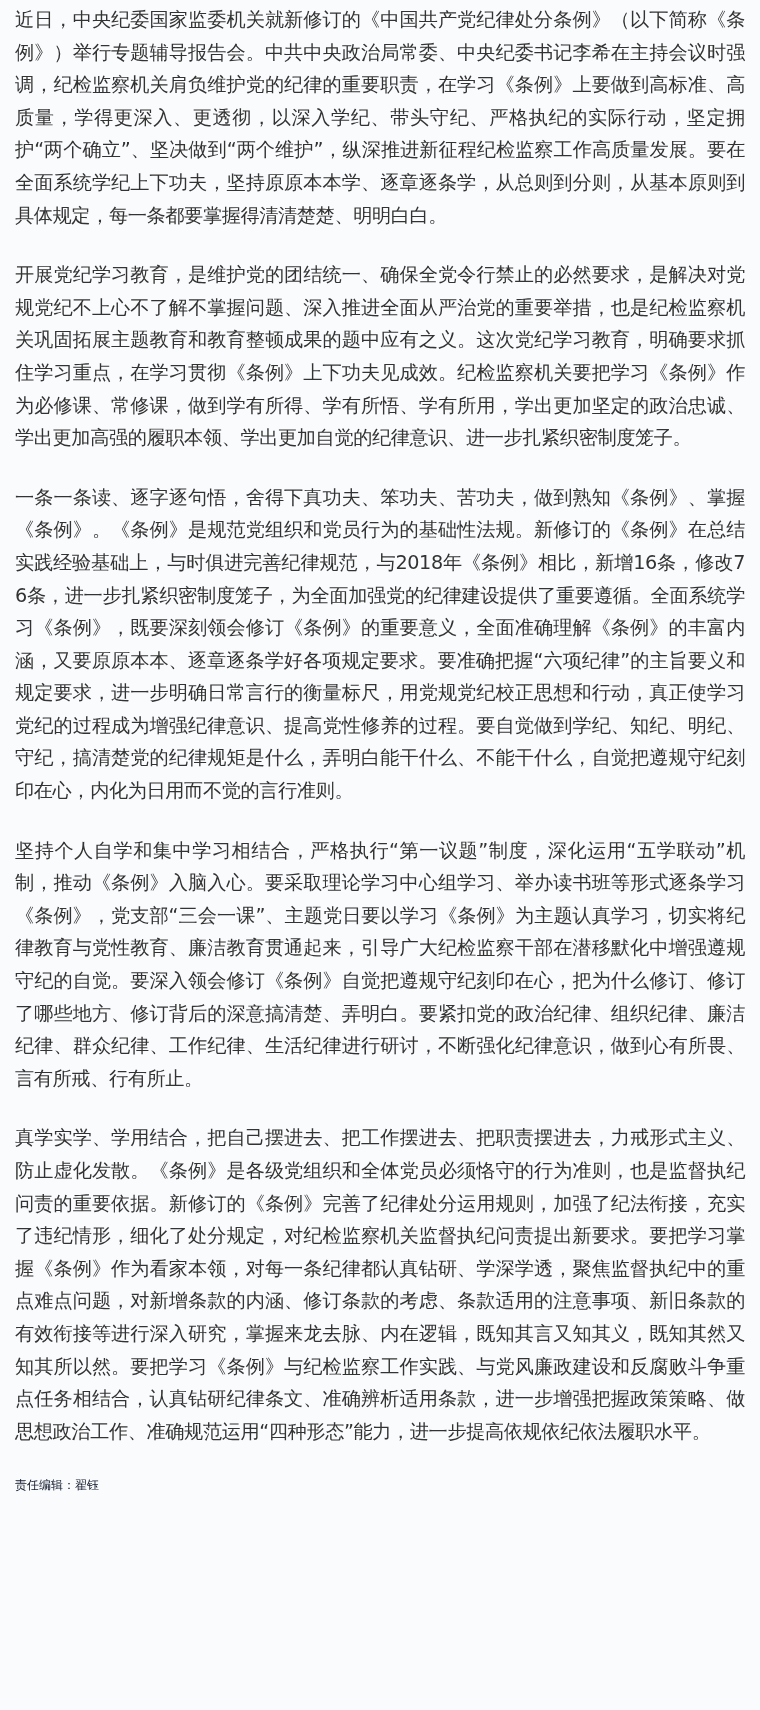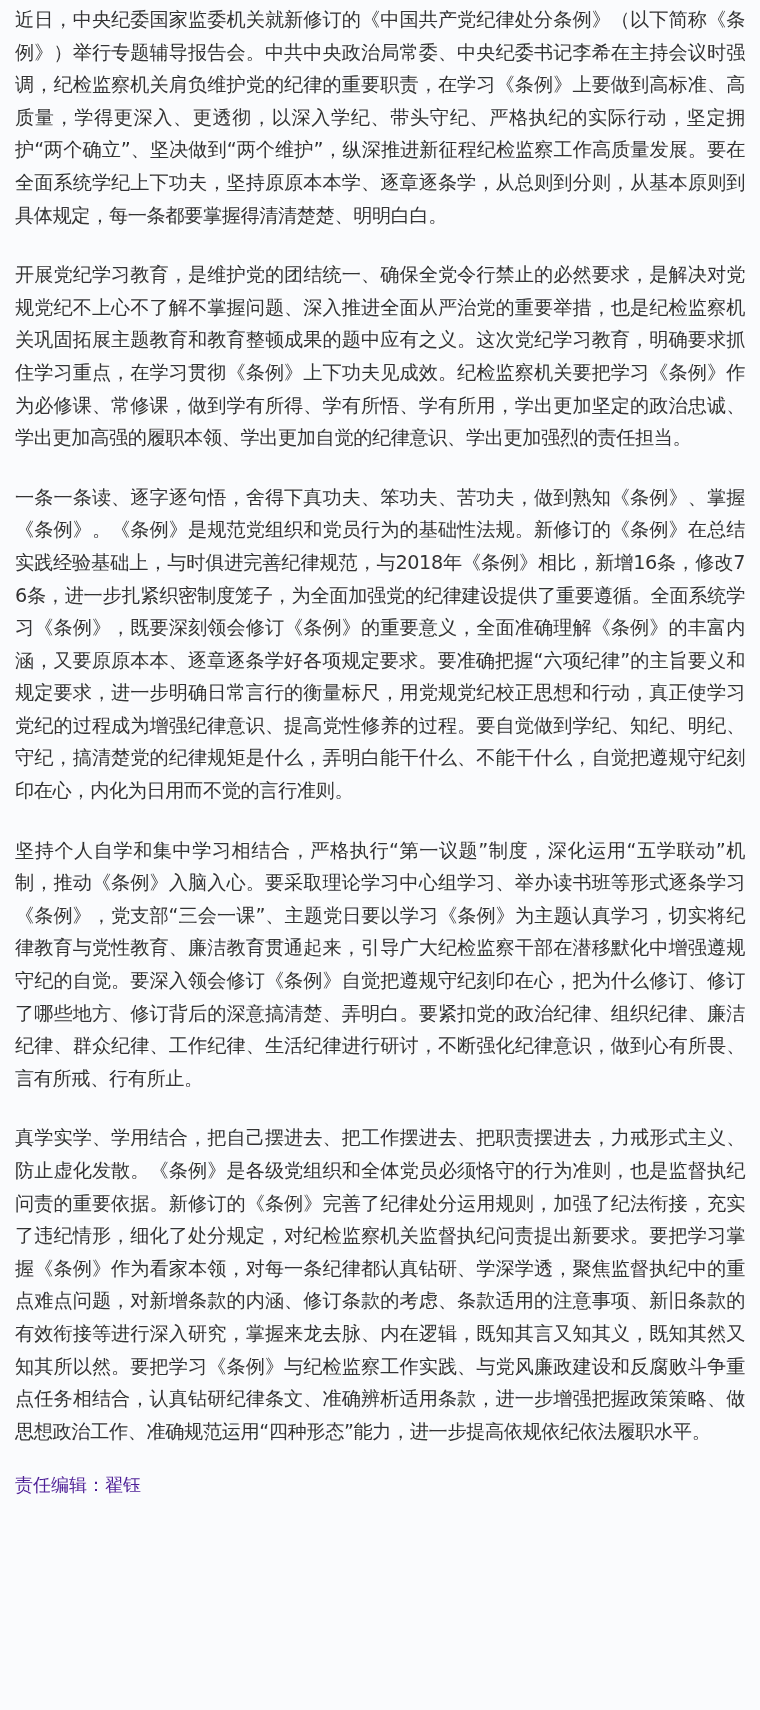--- a/index.html
+++ b/index.html
@@ -21,28 +21,28 @@
     }
     .para {
       margin: 0 0 27px 0;
       font-size: 19.2px;
       line-height: 32.6px;
       text-align: justify;
       letter-spacing: -0.4px;
       word-break: break-all;
     }
     .editor {
-      font-size: 18px;
-      color: #4c1d95;
+      font-size: 12px;
+      color: #0f172a;
       line-height: 20px;
     }
   </style>
 </head>
 <body>
 
 <div class="article">
   <p class="para">近日，中央纪委国家监委机关就新修订的《中国共产党纪律处分条例》（以下简称《条例》）举行专题辅导报告会。中共中央政治局常委、中央纪委书记李希在主持会议时强调，纪检监察机关肩负维护党的纪律的重要职责，在学习《条例》上要做到高标准、高质量，学得更深入、更透彻，以深入学纪、带头守纪、严格执纪的实际行动，坚定拥护“两个确立”、坚决做到“两个维护”，纵深推进新征程纪检监察工作高质量发展。要在全面系统学纪上下功夫，坚持原原本本学、逐章逐条学，从总则到分则，从基本原则到具体规定，每一条都要掌握得清清楚楚、明明白白。</p>
-  <p class="para">开展党纪学习教育，是维护党的团结统一、确保全党令行禁止的必然要求，是解决对党规党纪不上心不了解不掌握问题、深入推进全面从严治党的重要举措，也是纪检监察机关巩固拓展主题教育和教育整顿成果的题中应有之义。这次党纪学习教育，明确要求抓住学习重点，在学习贯彻《条例》上下功夫见成效。纪检监察机关要把学习《条例》作为必修课、常修课，做到学有所得、学有所悟、学有所用，学出更加坚定的政治忠诚、学出更加高强的履职本领、学出更加自觉的纪律意识、学出更加强烈的责任担当。</p>
+  <p class="para">开展党纪学习教育，是维护党的团结统一、确保全党令行禁止的必然要求，是解决对党规党纪不上心不了解不掌握问题、深入推进全面从严治党的重要举措，也是纪检监察机关巩固拓展主题教育和教育整顿成果的题中应有之义。这次党纪学习教育，明确要求抓住学习重点，在学习贯彻《条例》上下功夫见成效。纪检监察机关要把学习《条例》作为必修课、常修课，做到学有所得、学有所悟、学有所用，学出更加坚定的政治忠诚、学出更加高强的履职本领、学出更加自觉的纪律意识、进一步扎紧织密制度笼子。</p>
   <p class="para">一条一条读、逐字逐句悟，舍得下真功夫、笨功夫、苦功夫，做到熟知《条例》、掌握《条例》。《条例》是规范党组织和党员行为的基础性法规。新修订的《条例》在总结实践经验基础上，与时俱进完善纪律规范，与2018年《条例》相比，新增16条，修改76条，进一步扎紧织密制度笼子，为全面加强党的纪律建设提供了重要遵循。全面系统学习《条例》，既要深刻领会修订《条例》的重要意义，全面准确理解《条例》的丰富内涵，又要原原本本、逐章逐条学好各项规定要求。要准确把握“六项纪律”的主旨要义和规定要求，进一步明确日常言行的衡量标尺，用党规党纪校正思想和行动，真正使学习党纪的过程成为增强纪律意识、提高党性修养的过程。要自觉做到学纪、知纪、明纪、守纪，搞清楚党的纪律规矩是什么，弄明白能干什么、不能干什么，自觉把遵规守纪刻印在心，内化为日用而不觉的言行准则。</p>
   <p class="para">坚持个人自学和集中学习相结合，严格执行“第一议题”制度，深化运用“五学联动”机制，推动《条例》入脑入心。要采取理论学习中心组学习、举办读书班等形式逐条学习《条例》，党支部“三会一课”、主题党日要以学习《条例》为主题认真学习，切实将纪律教育与党性教育、廉洁教育贯通起来，引导广大纪检监察干部在潜移默化中增强遵规守纪的自觉。要深入领会修订《条例》自觉把遵规守纪刻印在心，把为什么修订、修订了哪些地方、修订背后的深意搞清楚、弄明白。要紧扣党的政治纪律、组织纪律、廉洁纪律、群众纪律、工作纪律、生活纪律进行研讨，不断强化纪律意识，做到心有所畏、言有所戒、行有所止。</p>
   <p class="para">真学实学、学用结合，把自己摆进去、把工作摆进去、把职责摆进去，力戒形式主义、防止虚化发散。《条例》是各级党组织和全体党员必须恪守的行为准则，也是监督执纪问责的重要依据。新修订的《条例》完善了纪律处分运用规则，加强了纪法衔接，充实了违纪情形，细化了处分规定，对纪检监察机关监督执纪问责提出新要求。要把学习掌握《条例》作为看家本领，对每一条纪律都认真钻研、学深学透，聚焦监督执纪中的重点难点问题，对新增条款的内涵、修订条款的考虑、条款适用的注意事项、新旧条款的有效衔接等进行深入研究，掌握来龙去脉、内在逻辑，既知其言又知其义，既知其然又知其所以然。要把学习《条例》与纪检监察工作实践、与党风廉政建设和反腐败斗争重点任务相结合，认真钻研纪律条文、准确辨析适用条款，进一步增强把握政策策略、做思想政治工作、准确规范运用“四种形态”能力，进一步提高依规依纪依法履职水平。</p>
   <div class="editor">责任编辑：翟钰</div>
 </div>
 
 </body></html>

